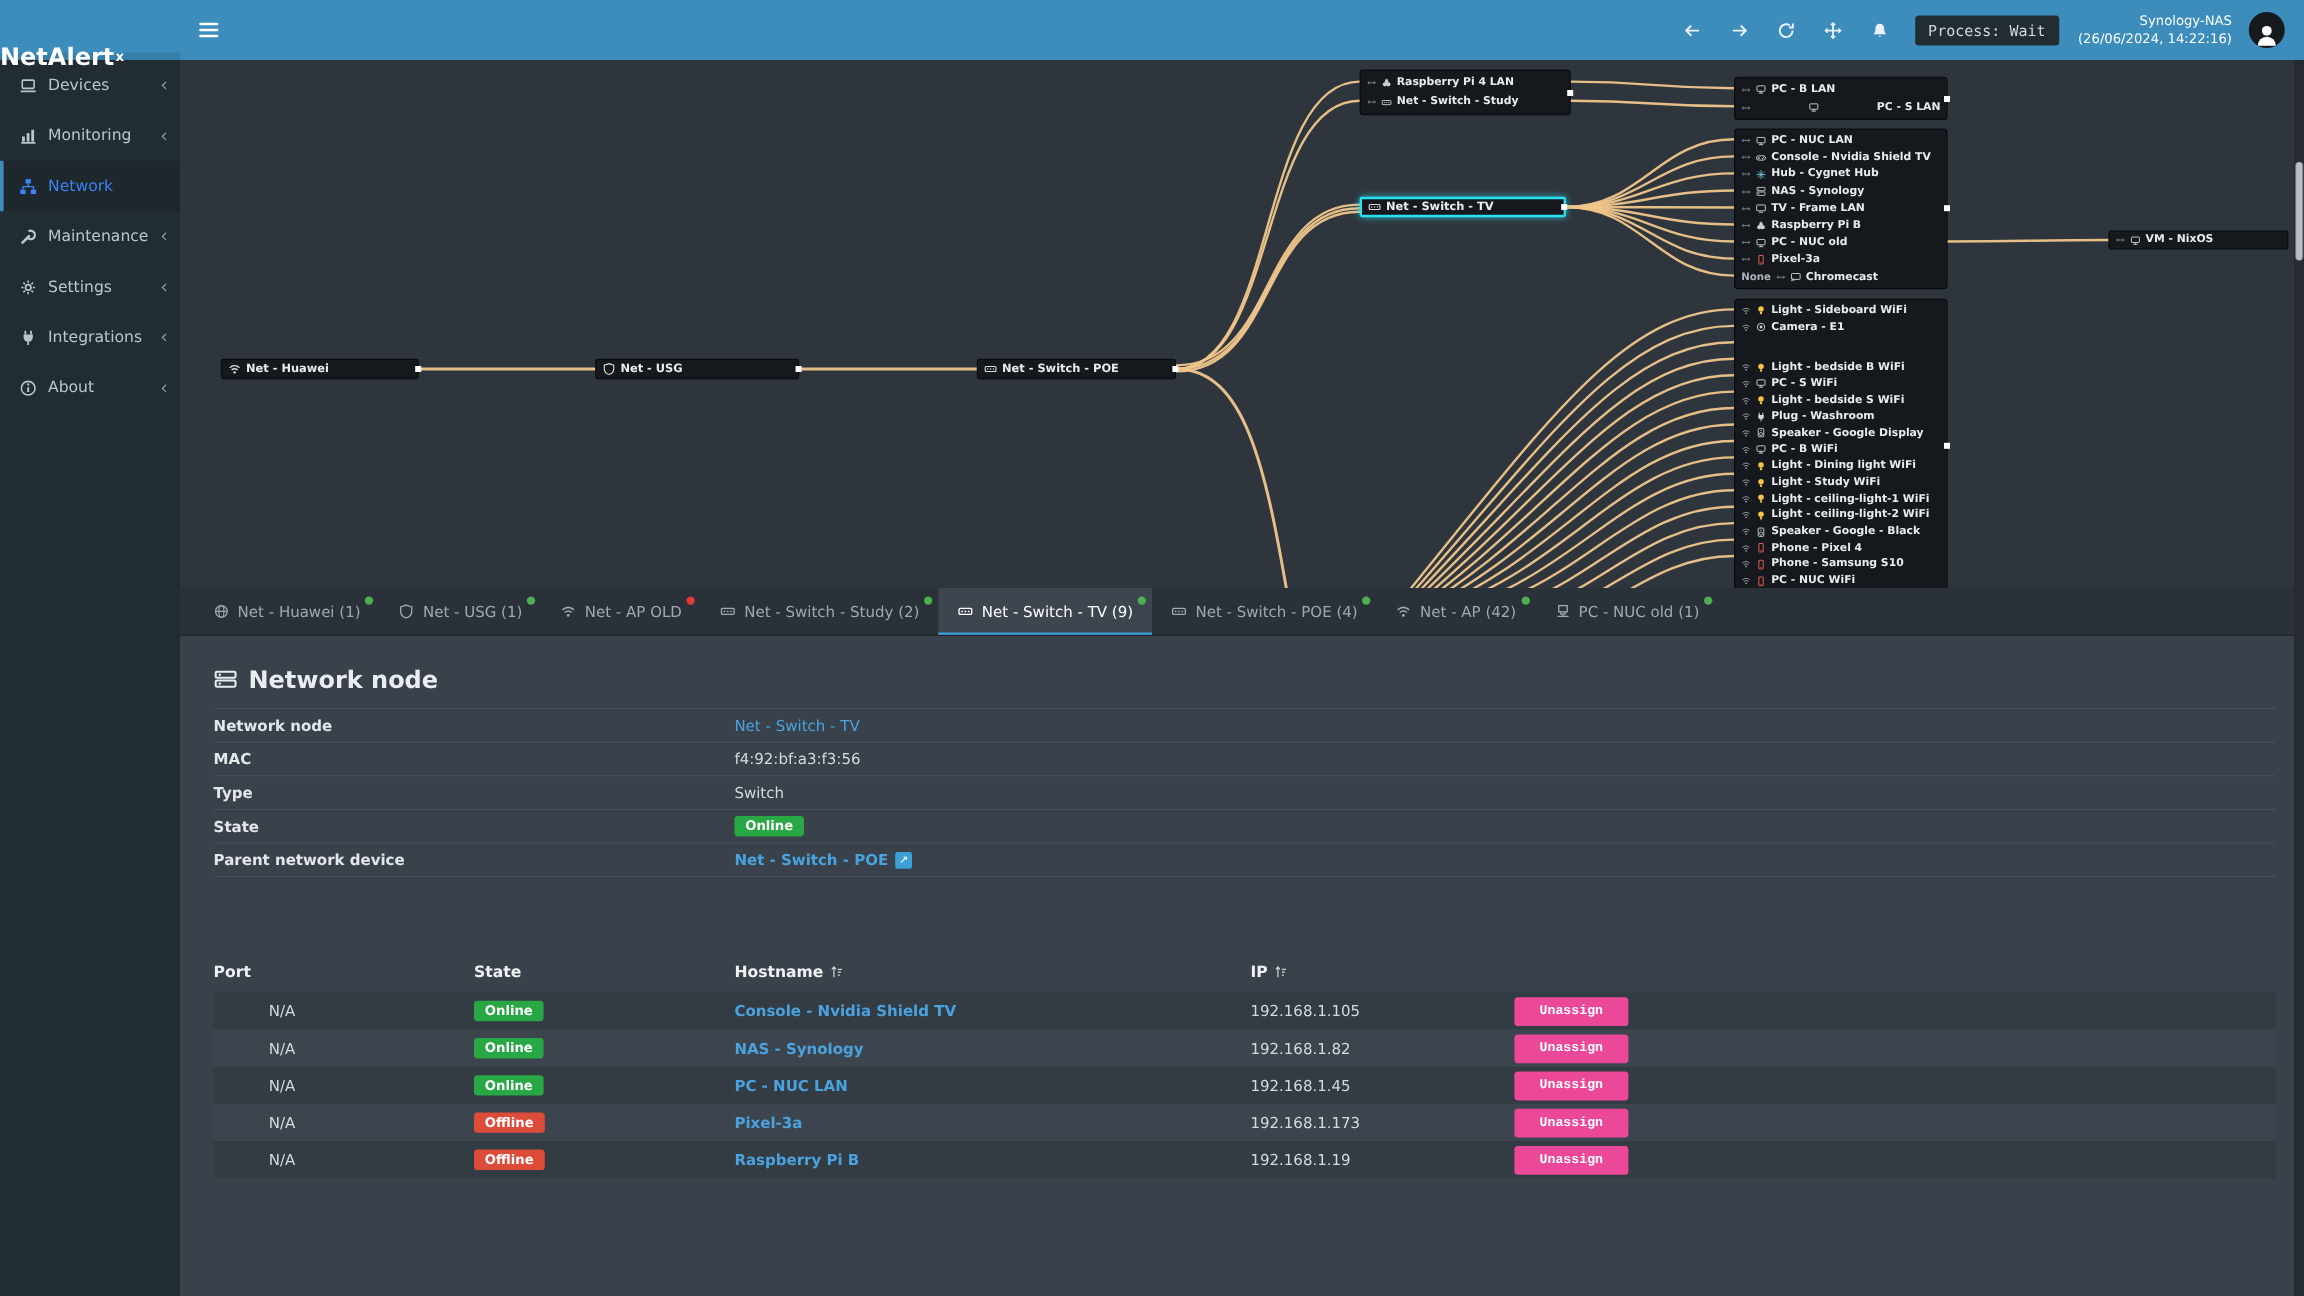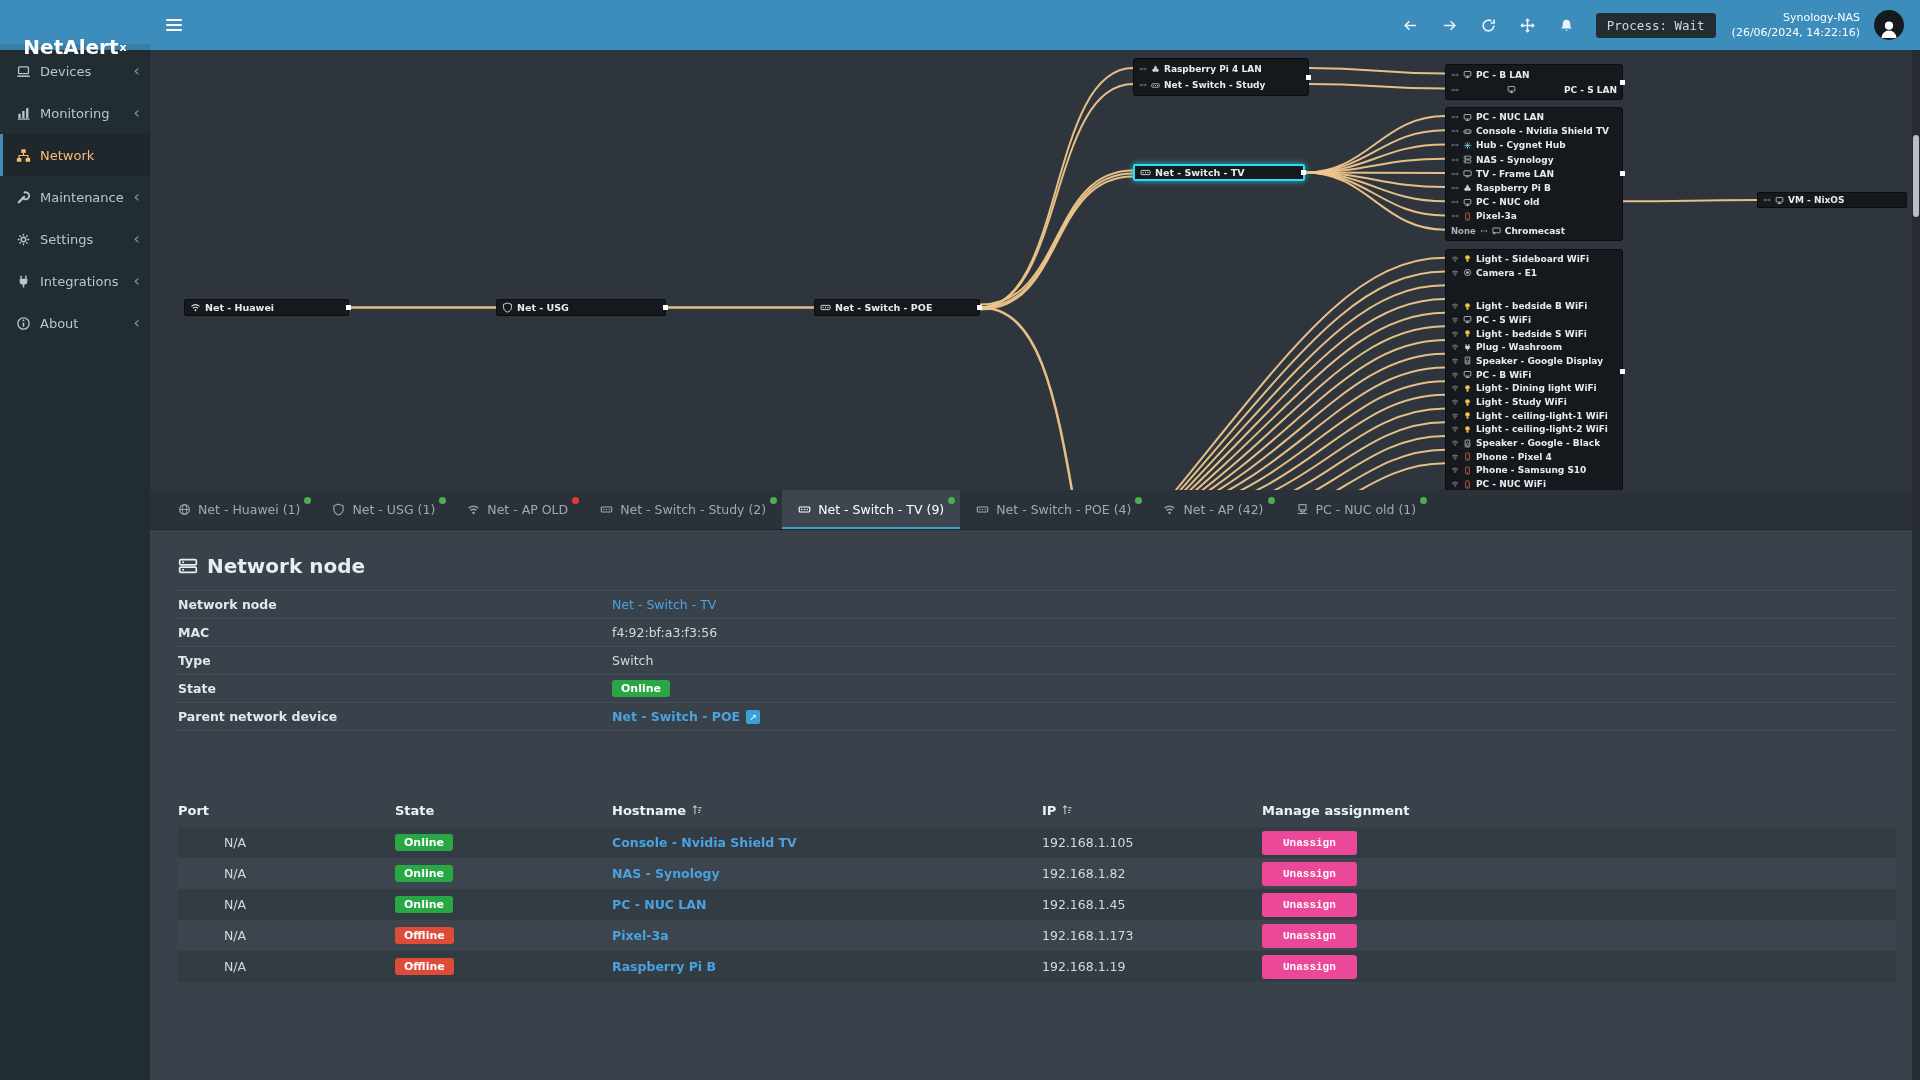--- a/index.html
+++ b/index.html
@@ -1,35 +1,35 @@
 <!DOCTYPE html>
 <html><head>
 <meta charset="utf-8">
 <style>
   * { box-sizing: border-box; margin:0; padding:0; }
   html,body { width:1920px; height:1080px; overflow:hidden; }
   body { background:#39424a; font-family:"DejaVu Sans","Liberation Sans",sans-serif; }
 
   
   .header { position:fixed; top:0; left:0; width:1920px; height:50px; background:#3c8dbc; display:flex; align-items:stretch; z-index:30; }
-  .brand { width:150px; background:#367fa9; color:#fff; font-size:20px; font-weight:700; display:flex; align-items:center; justify-content:center; cursor:pointer;margin-top:44px; }
+  .brand { width:150px; background:#367fa9; color:#fff; font-size:20px; font-weight:700; display:flex; align-items:center; justify-content:flex-start; cursor:pointer;margin-top:44px; }
   .brand sup { font-size:11px; margin-left:1px; }
   .burger { width:48px; display:flex; flex-direction:column; gap:3px; align-items:center; justify-content:center; cursor:pointer; }
   .burger i { display:block; width:16px; height:2px; background:#fff; border-radius:1px; }
   .hspacer { flex:1; }
   .hicons { display:flex; align-items:center; gap:24px; color:#eaf2f8; margin-right:22px; }
   .hicon { display:flex; cursor:pointer; }
   .pill { background:#222d32; color:#d2d6de; font-family:"DejaVu Sans Mono","Liberation Mono",monospace; font-size:12.5px; padding:5px 11px; border-radius:3px; align-self:center; margin-right:16px; cursor:pointer; }
   .serverinfo { color:#fff; font-size:11px; text-align:right; line-height:1.4; align-self:center; margin-right:14px; }
   .avatar { width:30px; height:30px; border-radius:50%; background:#141a1e; display:flex; align-items:flex-end; justify-content:center; align-self:center; margin-right:16px; overflow:hidden; cursor:pointer; }
 
   
   .sidebar { position:fixed; top:50px; left:0; width:150px; bottom:0; background:#222d32; z-index:25; }
   .side-item { height:42px; display:flex; align-items:center; gap:9px; padding:0 10px 0 13px; color:#b8c7ce; font-size:13px; cursor:pointer; border-left:3px solid transparent; }
-  .side-item.active { background:#1e282c; color:#fdba74; border-left-color:#3c8dbc; }
+  .side-item.active { background:#1e282c; color:#3b82f6; border-left-color:#3c8dbc; }
   .side-item .chev { margin-left:auto; font-size:16px; color:#8a979e; line-height:1; }
 
   
   .main { position:absolute; left:150px; top:50px; width:1770px; }
   .diagram { position:relative; width:1770px; height:440px; background:#2f353c; overflow:hidden; }
   .diagram svg.links { position:absolute; left:0; top:0; }
   .dnode { position:absolute; height:17px; background:#15181c; border:1px solid #0a0c0e; border-radius:2px; color:#e9ecef; font-size:9.5px; font-weight:700; display:flex; align-items:center; gap:4px; padding:0 5px; white-space:nowrap; cursor:pointer; }
   .dnode.selected { border:2px solid #29e0f2; box-shadow:0 0 6px rgba(41,224,242,.75); }
   .connr { position:absolute; right:-3px; top:50%; margin-top:-2.5px; width:5px; height:5px; background:#fff; }
   .cluster { position:absolute; background:#15181c; border:1px solid #0a0c0e; border-radius:3px; padding:2px 0; cursor:pointer; }
@@ -766,23 +766,20 @@
               <path d="M8.4 4.4 H12.4 M8.4 7.2 H11.4 M8.4 10 H10.4" stroke="currentColor" stroke-width="1.2"></path>
             </svg>
           </div>
           <div class="hcell">
             <span>IP</span>
             <svg width="12" height="12" viewBox="0 0 14 14" style="flex:none;display:block;color:#cfd4d8;">
               <path d="M2.6 4.4 L4.6 2 L6.6 4.4 M4.6 2 V12" stroke="currentColor" stroke-width="1.2" fill="none"></path>
               <path d="M8.4 4.4 H12.4 M8.4 7.2 H11.4 M8.4 10 H10.4" stroke="currentColor" stroke-width="1.2"></path>
             </svg>
           </div>
-          <div class="hcell">
-            <span>Manage assignment</span>
-          </div>
         </div>
         <div class="trow dark">
           <div class="cell-port">N/A</div>
           <div><span class="badge" style="background:#28a745">Online</span></div>
           <div><a class="blue bold">Console - Nvidia Shield TV</a></div>
           <div>192.168.1.105</div>
           <div><button class="btn-danger">Unassign</button></div>
         </div>
         <div class="trow light">
           <div class="cell-port">N/A</div>

